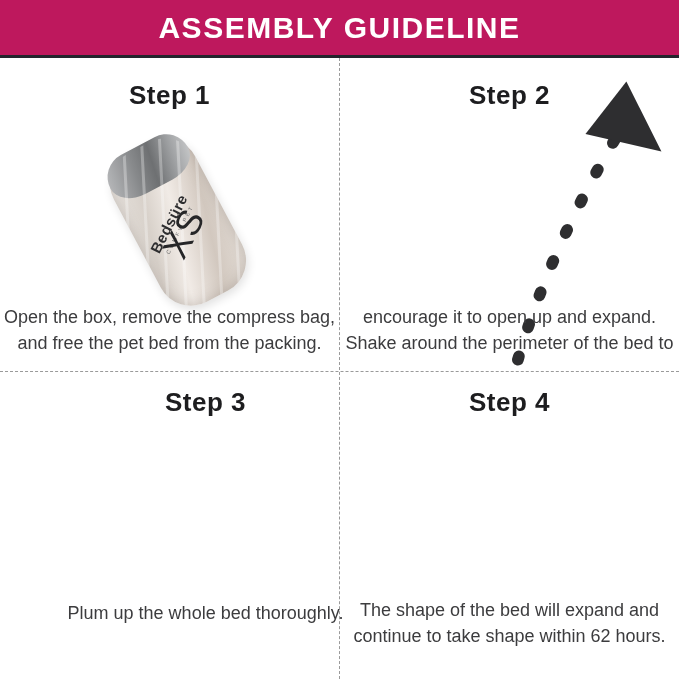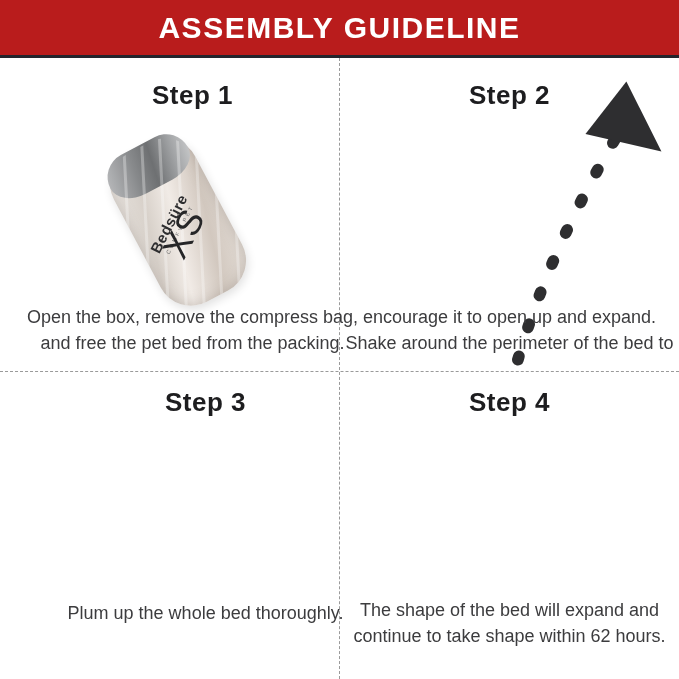--- a/index.html
+++ b/index.html
@@ -1,34 +1,34 @@
 <!DOCTYPE html>
 <html><head>
 <meta charset="utf-8">
 <style>
   html,body{margin:0;padding:0;background:#fff;}
   body{width:679px;height:679px;position:relative;overflow:hidden;
        font-family:"Liberation Sans", sans-serif;}
 
   
   .header{position:absolute;left:0;top:0;width:679px;height:55px;
-          background:#b91c1c;border-bottom:3px solid #23242c;
+          background:#be185d;border-bottom:3px solid #23242c;
           display:flex;align-items:center;justify-content:center;}
   .header h1{margin:0;color:#fff;font-size:30px;font-weight:700;
              letter-spacing:1.5px;}
 
   
   .divider-v{position:absolute;left:339px;top:58px;bottom:0;width:0;
              border-left:1.5px dashed #9a9a9a;}
   .divider-h{position:absolute;left:0;right:0;top:371px;height:0;
              border-top:1.5px dashed #9a9a9a;}
 
   
   .quad{position:absolute;overflow:hidden;}
-  #q1{left:0;  top:58px; width:339px;height:313px;padding-left:46px;}
+  #q1{left:0;  top:58px; width:339px;height:313px;}
   #q2{left:340px;top:58px;width:339px;height:313px;}
   #q3{left:0;  top:371px;width:339px;height:308px;margin-left:36px;}
   #q4{left:340px;top:371px;width:339px;height:308px;}
 
   .step-title{position:absolute;left:0;width:100%;text-align:center;
               font-size:26px;font-weight:600;color:#1d1d1f;letter-spacing:.5px;}
   #q1 .step-title,#q2 .step-title{top:22px;}
   #q3 .step-title,#q4 .step-title{top:16px;}
 
   .caption{position:absolute;left:0;width:100%;text-align:center;

